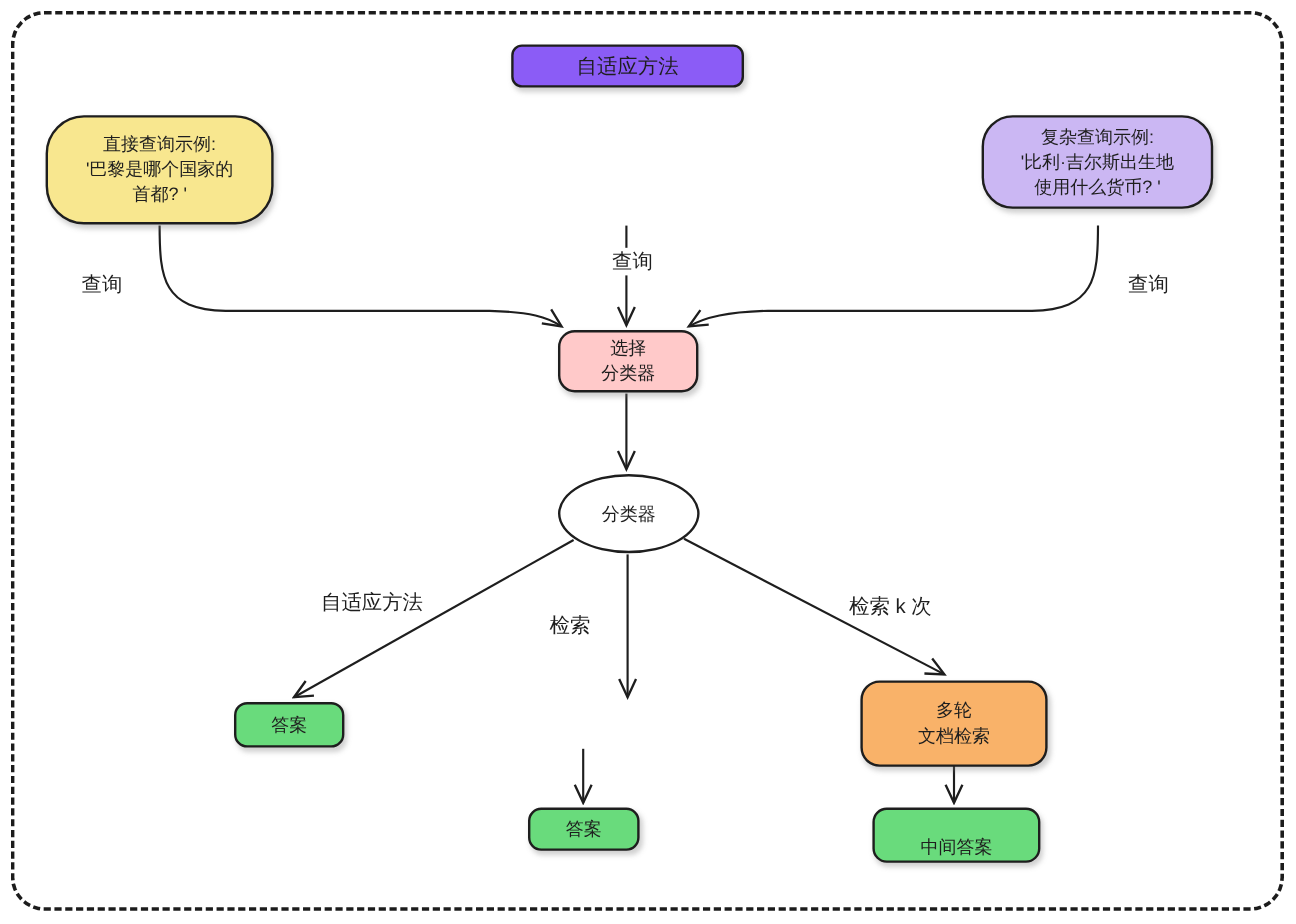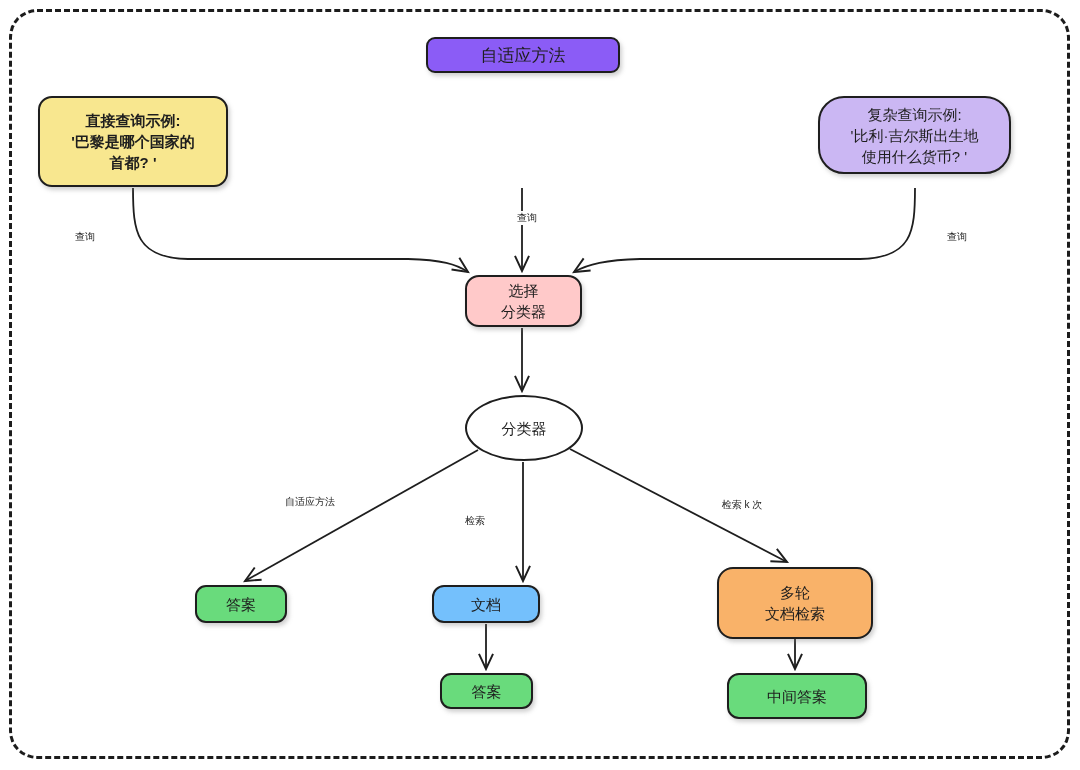--- a/index.html
+++ b/index.html
@@ -37,37 +37,37 @@
     border: 2.4px solid #1e1e1e;
     background: #ffffff;
     text-align: center;
     font-size: 15px;
     line-height: 21px;
     box-shadow: 2px 3px 4px rgba(120,120,120,0.35);
   }
   .node .ln { white-space: pre; }
 
   .title-box   { left: 426px; top: 37px;  width: 194px; height: 36px; border-radius: 9px;  font-size: 17px; }
-  .ex-yellow   { left: 38px;  top: 96px;  width: 190px; height: 91px; border-radius: 14px; font-weight: bold; }
+  .ex-yellow   { left: 38px;  top: 96px;  width: 190px; height: 91px; border-radius: 32px; }
   .ex-green    { left: 427px; top: 96px;  width: 191px; height: 91px; border-radius: 22px; }
   .ex-purple   { left: 818px; top: 96px;  width: 193px; height: 78px; border-radius: 26px; }
   .select-box  { left: 465px; top: 275px; width: 117px; height: 52px; border-radius: 14px; }
   .classifier  { left: 465px; top: 395px; width: 118px; height: 66px; border-radius: 50%; box-shadow: none; }
   .answer-l    { left: 195px; top: 585px; width: 92px;  height: 38px; border-radius: 11px; }
   .doc-box     { left: 432px; top: 585px; width: 108px; height: 38px; border-radius: 12px; }
   .answer-m    { left: 440px; top: 673px; width: 93px;  height: 36px; border-radius: 11px; }
   .multi-box   { left: 717px; top: 567px; width: 156px; height: 72px; border-radius: 16px; }
   .inter-box   { left: 727px; top: 673px; width: 140px; height: 46px; border-radius: 12px; }
 
   .elabel {
     position: absolute;
     transform: translate(-50%, -50%);
     background: #ffffff;
     padding: 0 3px;
-    font-size: 10px;
+    font-size: 17px;
     white-space: pre;
   }
   .lbl-query-left  { left: 85px;  top: 237px; }
   .lbl-query-mid   { left: 527px; top: 218px; }
   .lbl-query-right { left: 957px; top: 237px; }
   .lbl-direct-out  { left: 310px; top: 502px; }
   .lbl-retrieve    { left: 475px; top: 521px; }
   .lbl-retrieve-k  { left: 722px; top: 505px; margin-left: 20px; }
 </style>
 </head>
@@ -117,34 +117,31 @@
   </div>
 
   <div class="node classifier" style="background: rgb(255, 255, 255);">
     <div class="ln">分类器</div>
   </div>
 
   <div class="node answer-l" style="background: rgb(105, 219, 124);">
     <div class="ln">答案</div>
   </div>
 
-  <div class="node doc-box" style="background: rgb(116, 192, 252);">
-    <div class="ln">文档</div>
-  </div>
 
   <div class="node answer-m" style="background: rgb(105, 219, 124);">
     <div class="ln">答案</div>
   </div>
 
   <div class="node multi-box" style="background: rgb(249, 178, 105);">
     <div class="ln">多轮</div>
     <div class="ln">文档检索</div>
   </div>
 
-  <div class="node inter-box" style="background: rgb(105, 219, 124);">
+  <div class="node inter-box" style="background: rgb(105, 219, 124); justify-content: flex-end;">
     <div class="ln">中间答案</div>
   </div>
 
   <div class="elabel lbl-query-left">查询</div>
   <div class="elabel lbl-query-mid">查询</div>
   <div class="elabel lbl-query-right">查询</div>
   <div class="elabel lbl-direct-out">自适应方法</div>
   <div class="elabel lbl-retrieve">检索</div>
   <div class="elabel lbl-retrieve-k">检索 k 次</div>
 

